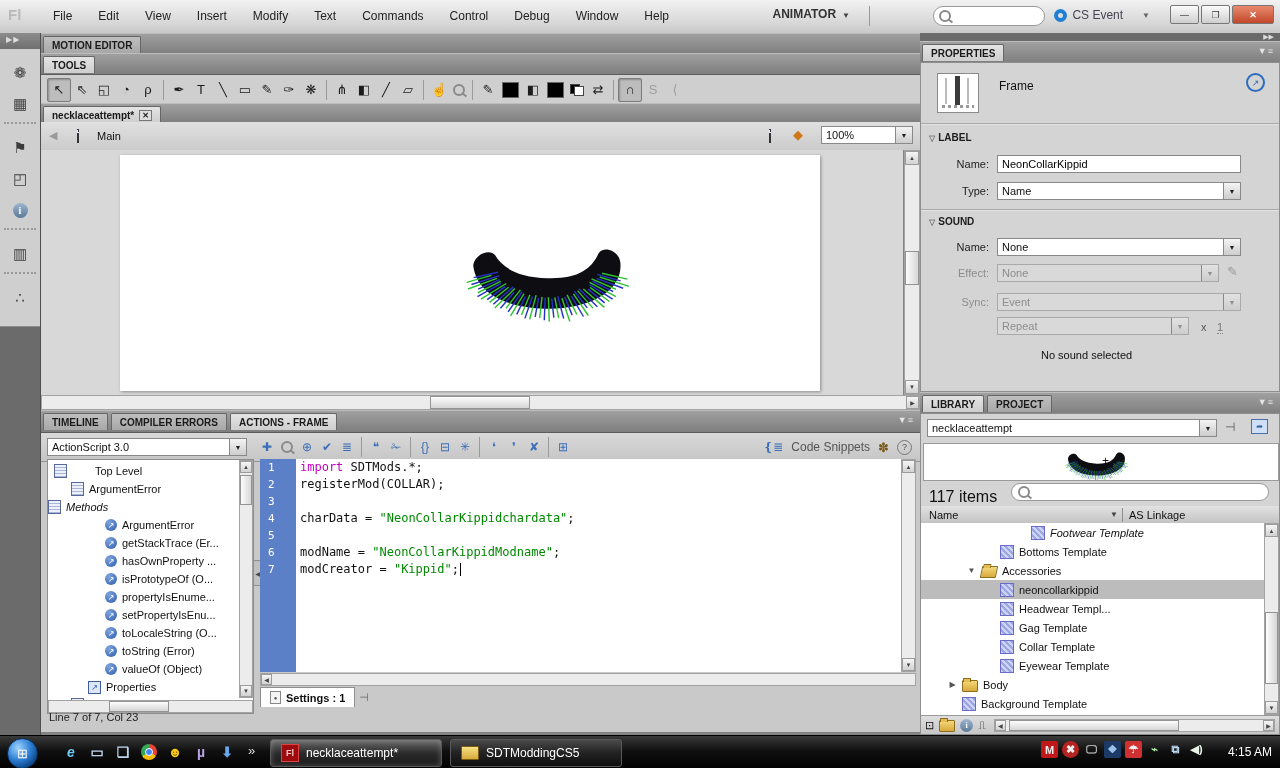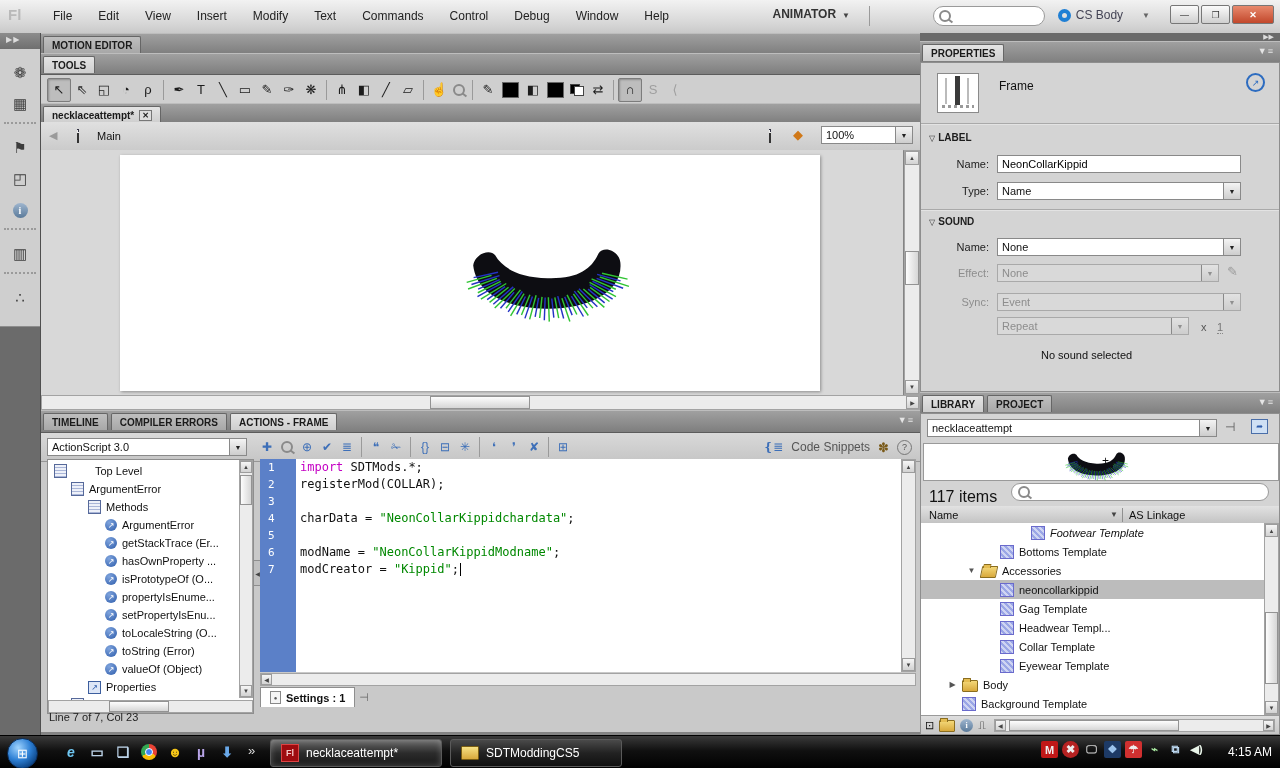--- a/index.html
+++ b/index.html
@@ -132,21 +132,21 @@
     <span id="menu-items" style="position:absolute;left:40px;top:0;"><span class="menuitem">File</span><span class="menuitem">Edit</span><span class="menuitem">View</span><span class="menuitem">Insert</span><span class="menuitem">Modify</span><span class="menuitem">Text</span><span class="menuitem">Commands</span><span class="menuitem">Control</span><span class="menuitem">Debug</span><span class="menuitem">Window</span><span class="menuitem">Help</span></span>
     <span style="position:absolute;right:410px;top:6px;width:1px;height:20px;background:#9a9a9a;"></span>
     <span class="wsbtn">
       <span>ANIMATOR</span><span class="car">▼</span>
     </span>
     <span class="topsearch">
       <span class="mag"></span>
     </span>
     <span class="cslive">
       <span class="csdot"></span>
-      <span>CS Body</span>
+      <span>CS Event</span>
       <span style="font-size:8px;color:#666;margin-left:14px;">▼</span>
     </span>
     <span class="winbtns">
       <span class="wbtn">—</span>
       <span class="wbtn">❐</span>
       <span class="wbtn close">✕</span>
     </span>
   </div>
 
   <div class="dock">
@@ -337,21 +337,21 @@
     <div class="abs" style="left:6px;top:49px;width:205px;height:253px;background:#fff;border:1px solid #8e8e8e;overflow:hidden;">
       <div id="as-tree" style="padding-top:2px;">
           <div class="trow" style="padding-left: 6px; gap: 28px;">
             <span class="bkicon"></span>
             <span>Top Level</span>
           </div>
           <div class="trow" style="padding-left: 23px;">
             <span class="bkicon"></span>
             <span>ArgumentError</span>
           </div>
-          <div class="trow" style="padding-left: 40px;">
+          <div class="trow" style=" font-style: italic;">
             <span class="bkicon"></span>
             <span>Methods</span>
           </div>
           <div class="trow" style="padding-left: 57px;">
             <span class="fnicon">↗</span>
             <span>ArgumentError</span>
           </div>
           <div class="trow" style="padding-left: 57px;">
             <span class="fnicon">↗</span>
             <span>getStackTrace (Er...</span>
@@ -598,26 +598,26 @@
               <span>Accessories</span>
             </div>
             <div class="lrow sel" style="padding-left: 65px;">
               <span class="twist"></span>
               <span class="mcicon"></span>
               <span>neoncollarkippid</span>
             </div>
             <div class="lrow" style="padding-left: 65px;">
               <span class="twist"></span>
               <span class="mcicon"></span>
+              <span>Headwear Templ...</span>
+            </div>
+            <div class="lrow" style="padding-left: 65px;">
+              <span class="twist"></span>
+              <span class="mcicon"></span>
               <span>Gag Template</span>
-            </div>
-            <div class="lrow" style="padding-left: 65px;">
-              <span class="twist"></span>
-              <span class="mcicon"></span>
-              <span>Headwear Templ...</span>
             </div>
             <div class="lrow" style="padding-left: 65px;">
               <span class="twist"></span>
               <span class="mcicon"></span>
               <span>Collar Template</span>
             </div>
             <div class="lrow" style="padding-left: 65px;">
               <span class="twist"></span>
               <span class="mcicon"></span>
               <span>Eyewear Template</span>

